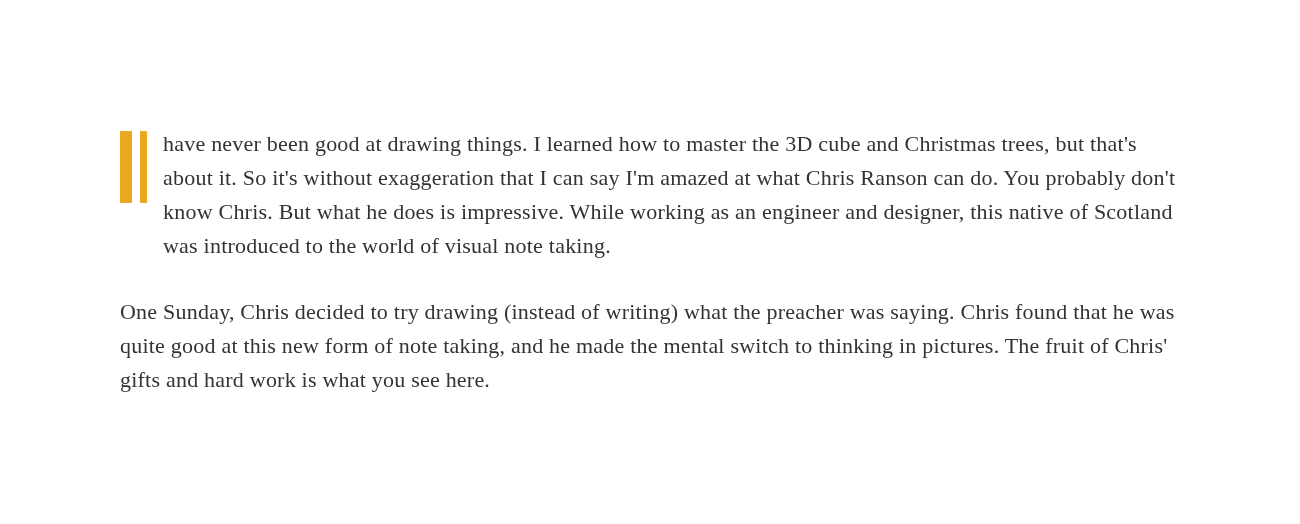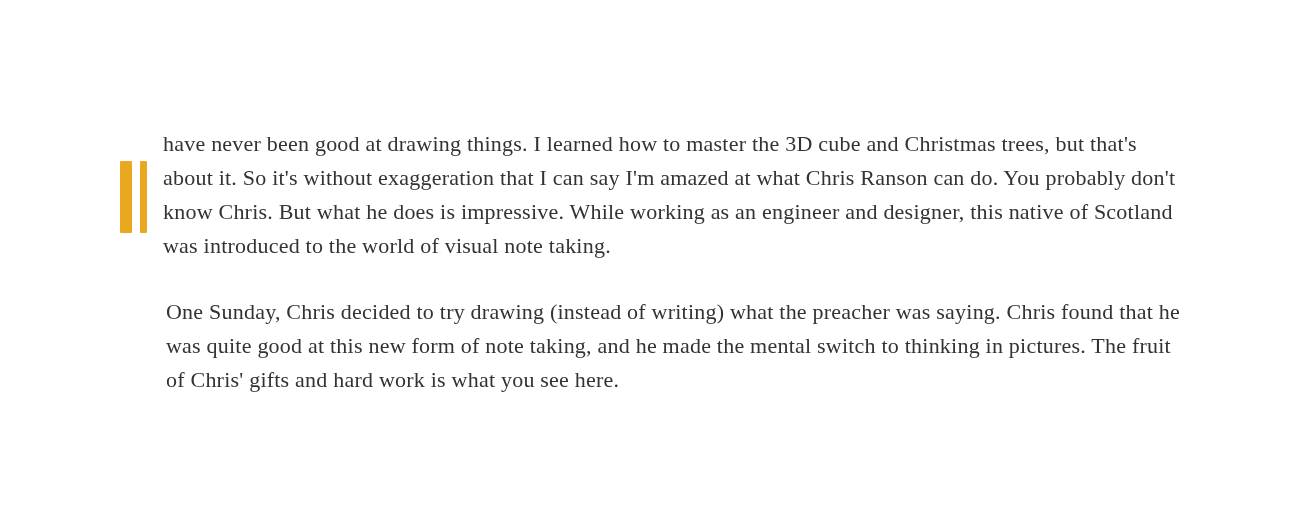--- a/index.html
+++ b/index.html
@@ -18,21 +18,21 @@
       font-family: Georgia, 'Times New Roman', serif;
     }
 
     .content-wrapper {
       width: 1140px;
       padding: 30px 40px;
     }
 
     .first-paragraph {
       display: flex;
-      align-items: center;
+      align-items: flex-start;
       margin-bottom: 32px;
     }
 
     .quote-mark {
       display: flex;
       gap: 5px;
       margin-right: 16px;
       margin-top: 4px;
       flex-shrink: 0;
     }
@@ -54,21 +54,20 @@
 
     .paragraph-text {
       font-size: 22px;
       line-height: 1.55;
       color: #333333;
       letter-spacing: 0.01em;
     }
 
     .second-paragraph {
       margin-top: 0;
-      margin-left: 46px;
     }
 
     .second-paragraph .paragraph-text {
       font-size: 22px;
       line-height: 1.55;
       color: #333333;
     }
   </style>
 </head>
 <body>

